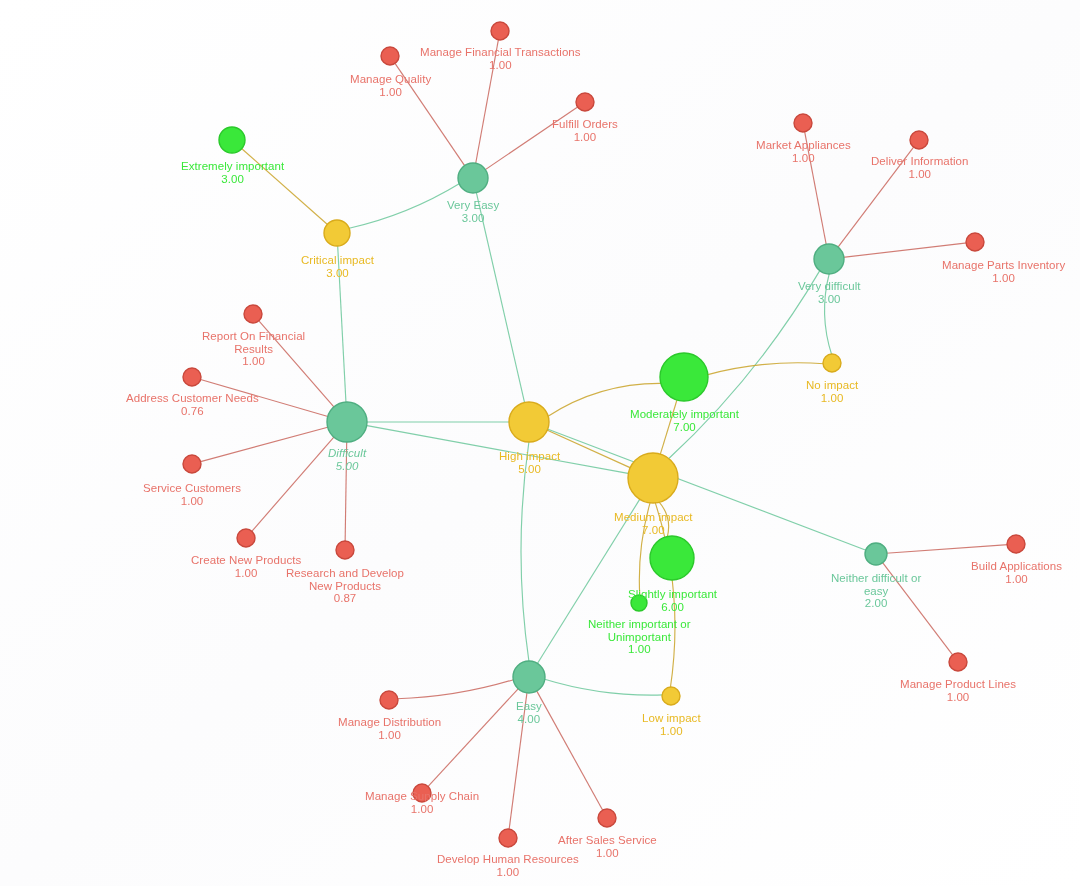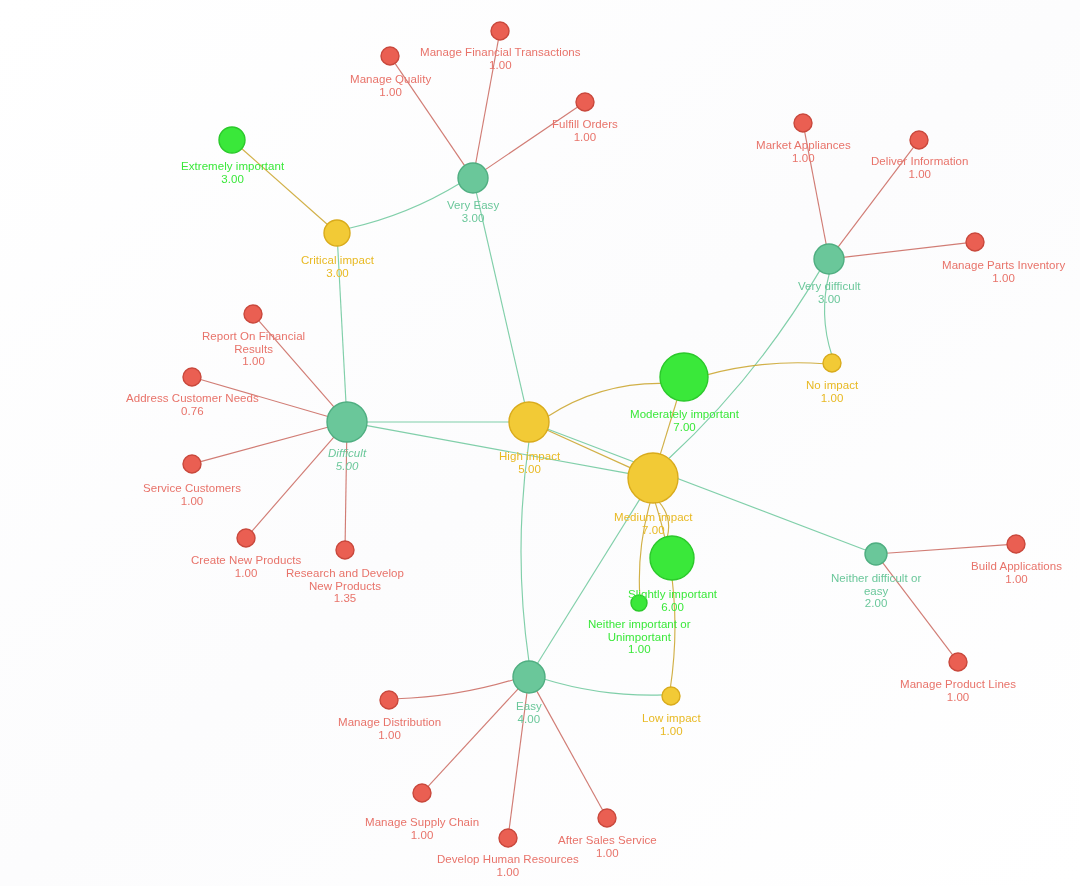--- a/index.html
+++ b/index.html
@@ -200,28 +200,28 @@
 Results
 1.00</div>
       <div class="node-label" style="color: rgb(232, 115, 106); left: 126px; top: 392px;">Address Customer Needs
 0.76</div>
       <div class="node-label" style="color: rgb(232, 115, 106); left: 143px; top: 482px;">Service Customers
 1.00</div>
       <div class="node-label" style="color: rgb(232, 115, 106); left: 191px; top: 554px;">Create New Products
 1.00</div>
       <div class="node-label" style="color: rgb(232, 115, 106); left: 286px; top: 567px;">Research and Develop
 New Products
-1.35</div>
+0.87</div>
       <div class="node-label" style="color: rgb(232, 115, 106); left: 971px; top: 560px;">Build Applications
 1.00</div>
       <div class="node-label" style="color: rgb(232, 115, 106); left: 900px; top: 678px;">Manage Product Lines
 1.00</div>
       <div class="node-label" style="color: rgb(232, 115, 106); left: 338px; top: 716px;">Manage Distribution
 1.00</div>
-      <div class="node-label" style="color: rgb(232, 115, 106); left: 365px; top: 816px;">Manage Supply Chain
+      <div class="node-label" style="color: rgb(232, 115, 106); left: 365px; top: 790px;">Manage Supply Chain
 1.00</div>
       <div class="node-label" style="color: rgb(232, 115, 106); left: 437px; top: 853px;">Develop Human Resources
 1.00</div>
       <div class="node-label" style="color: rgb(232, 115, 106); left: 558px; top: 834px; text-align: center;">After Sales Service
 1.00</div>
       <div class="node-label" style="color: rgb(58, 232, 58); left: 181px; top: 160px;">Extremely important
 3.00</div>
       <div class="node-label" style="color: rgb(58, 232, 58); left: 630px; top: 408px;">Moderately important
 7.00</div>
       <div class="node-label" style="color: rgb(58, 232, 58); left: 628px; top: 588px;">Slightly important

